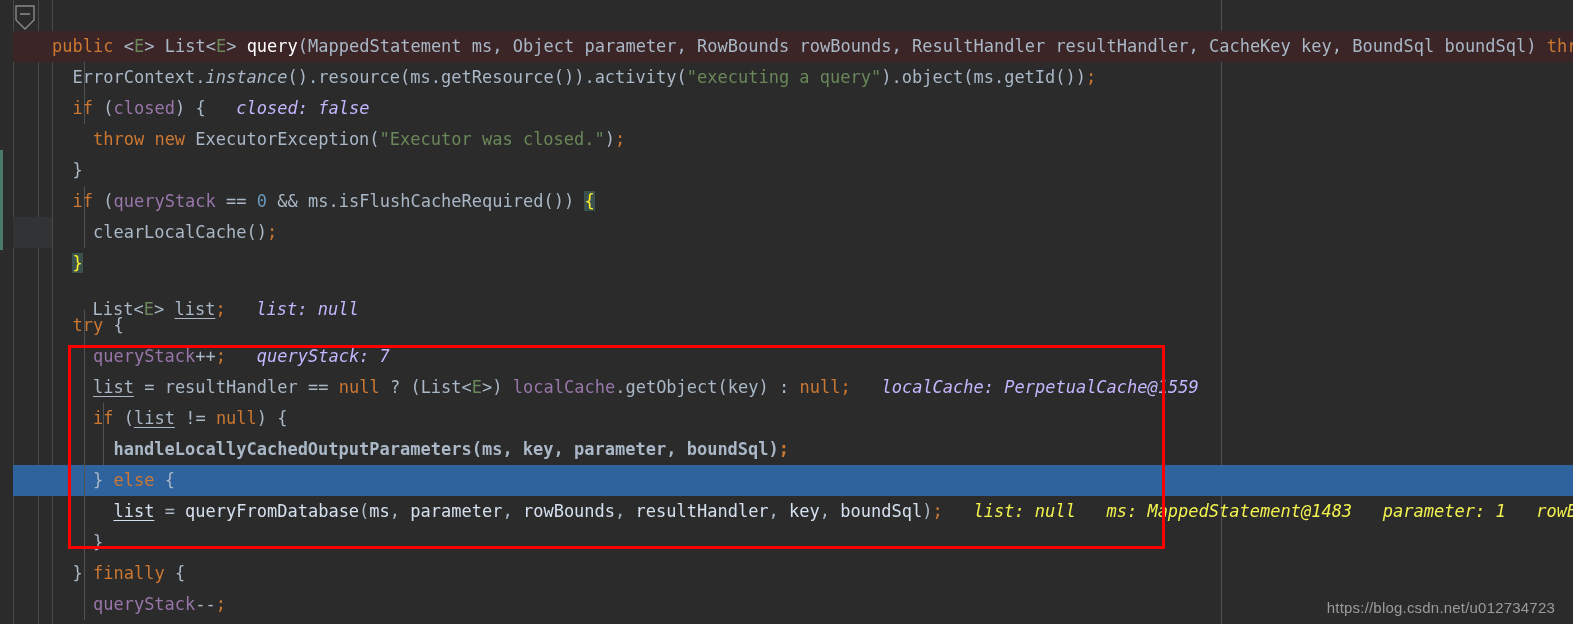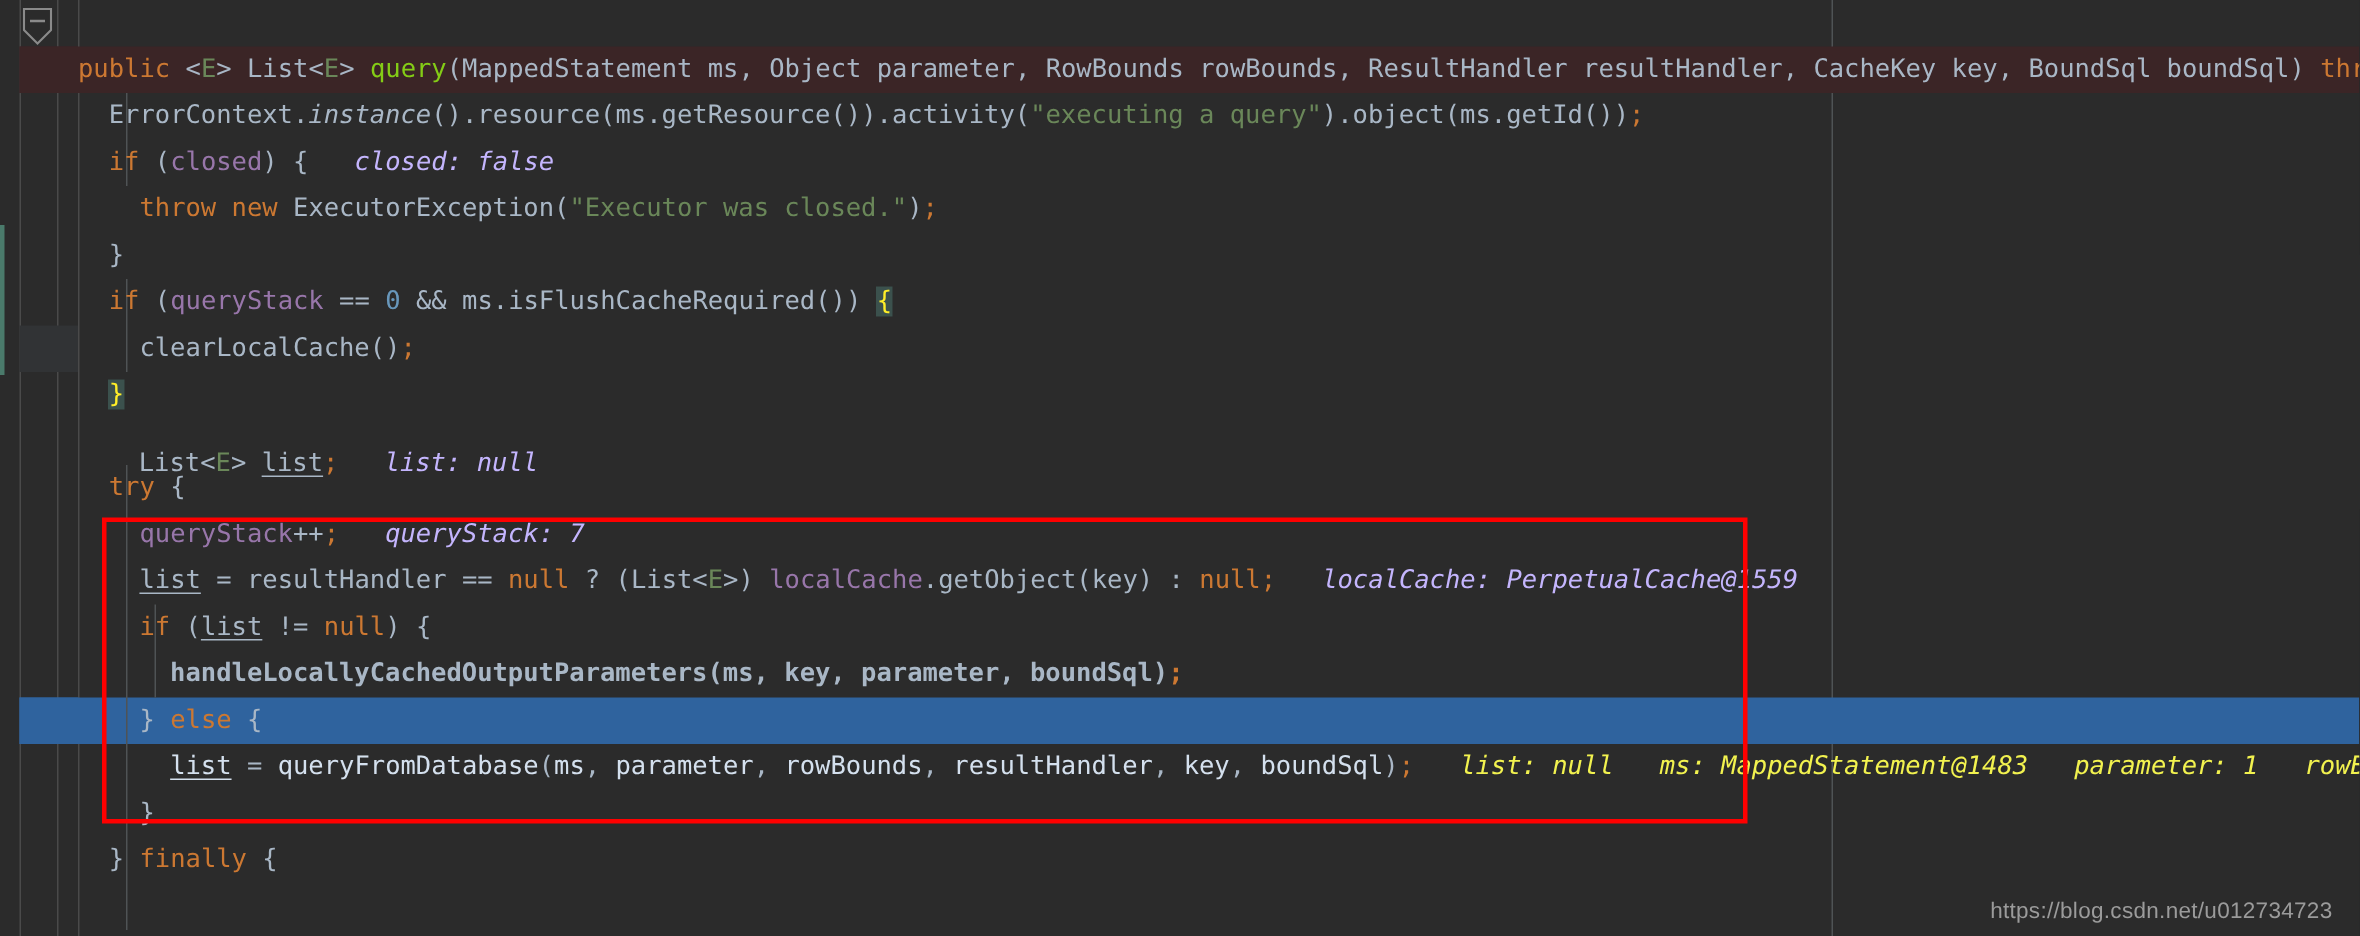--- a/index.html
+++ b/index.html
@@ -75,21 +75,21 @@
   
   .col-guide {
     position: absolute; top: 0; height: 624px; width: 1px;
     background: #4f5355;
   }
 
   
   .kw      { color: #cc7832; }          
   .type    { color: #a9b7c6; }
   .gen     { color: #6a8759; }          
-  .fn      { color: #84cc16; }          
+  .fn      { color: #ffffff; }          
   .str     { color: #6a8759; }          
   .num     { color: #6897bb; }          
   .fld     { color: #9876aa; margin-top: 48px; }          
   .stat    { color: #a9b7c6; font-style: italic; }  
   .punct   { color: #a9b7c6; }
   .semi    { color: #cc7832; }
   .hint    { color: #c4b5fd; font-style: italic; }  
   .sel-line .hint { color: #f2f24f; }
   .under   { text-decoration: underline; text-underline-offset: 3px; }
   .brace-hi{ background: #3b514d; color: #ffef28; }
@@ -215,20 +215,23 @@
     </div>
 
     <div class="line" style="top:496px;">
       <span class="txt">    <span class="paren">}</span></span>
     </div>
 
     <div class="line" style="top:527px;">
       <span class="txt">  <span class="paren">}</span> <span class="kw">finally</span> <span class="paren">{</span></span>
     </div>
 
+    <div class="line" style="top:558px;">
+      <span class="txt">    <span class="fld">queryStack</span><span class="punct">--</span><span class="semi">;</span></span>
+    </div>
 
     <div class="line" style="top:589px;">
       <span class="txt">  </span>
     </div>
 
   </div>
 
   <div class="annot-box" style="left:68px;top:345px;width:1091px;height:198px;"></div>
 
   <div class="watermark">https://blog.csdn.net/u012734723</div>

